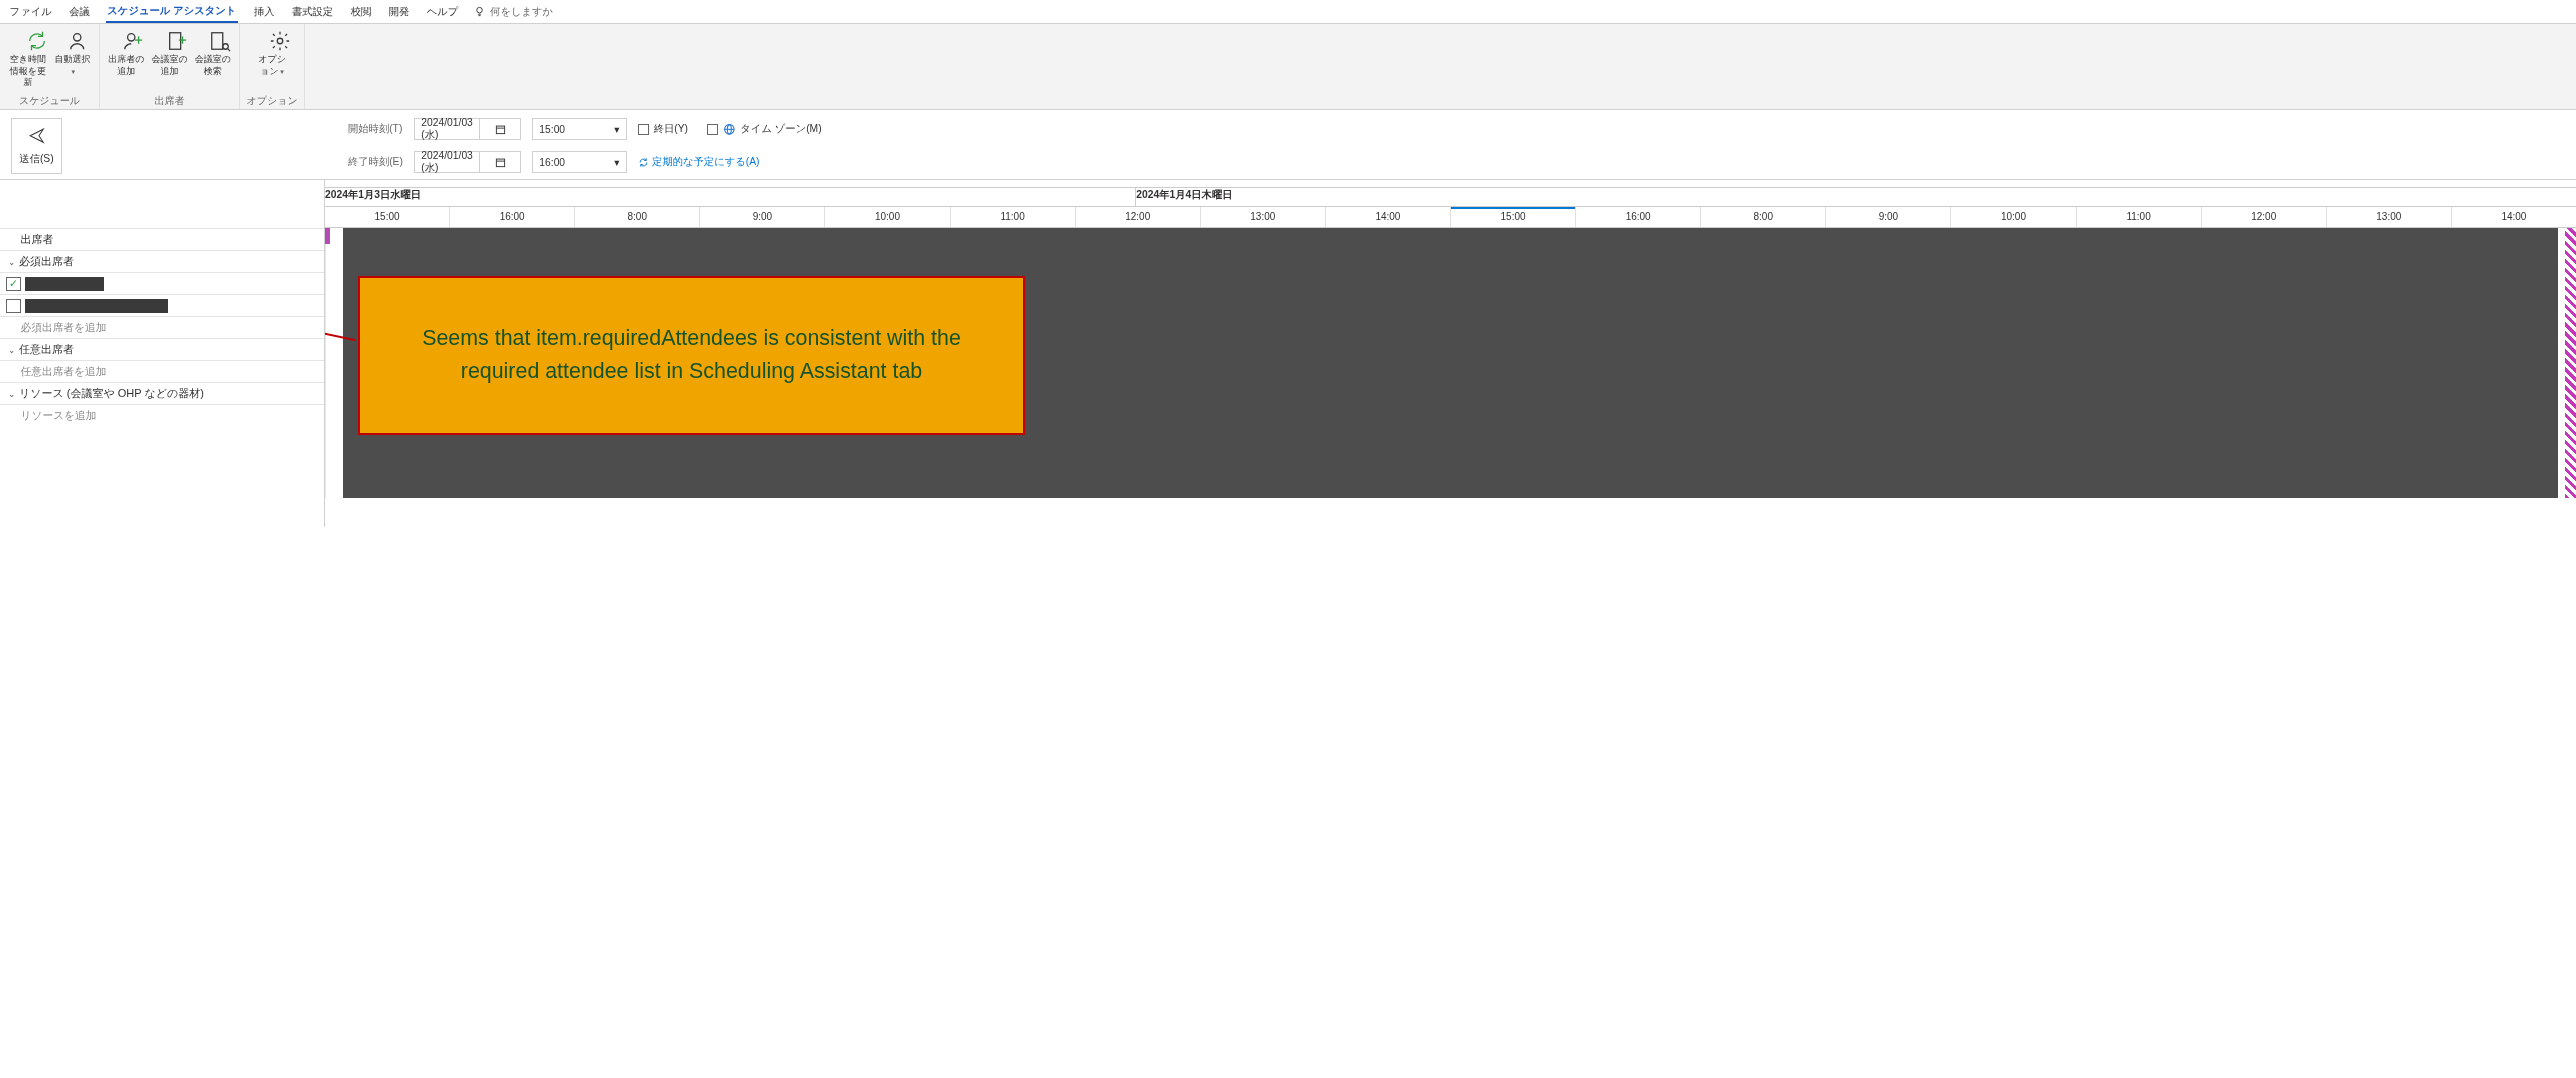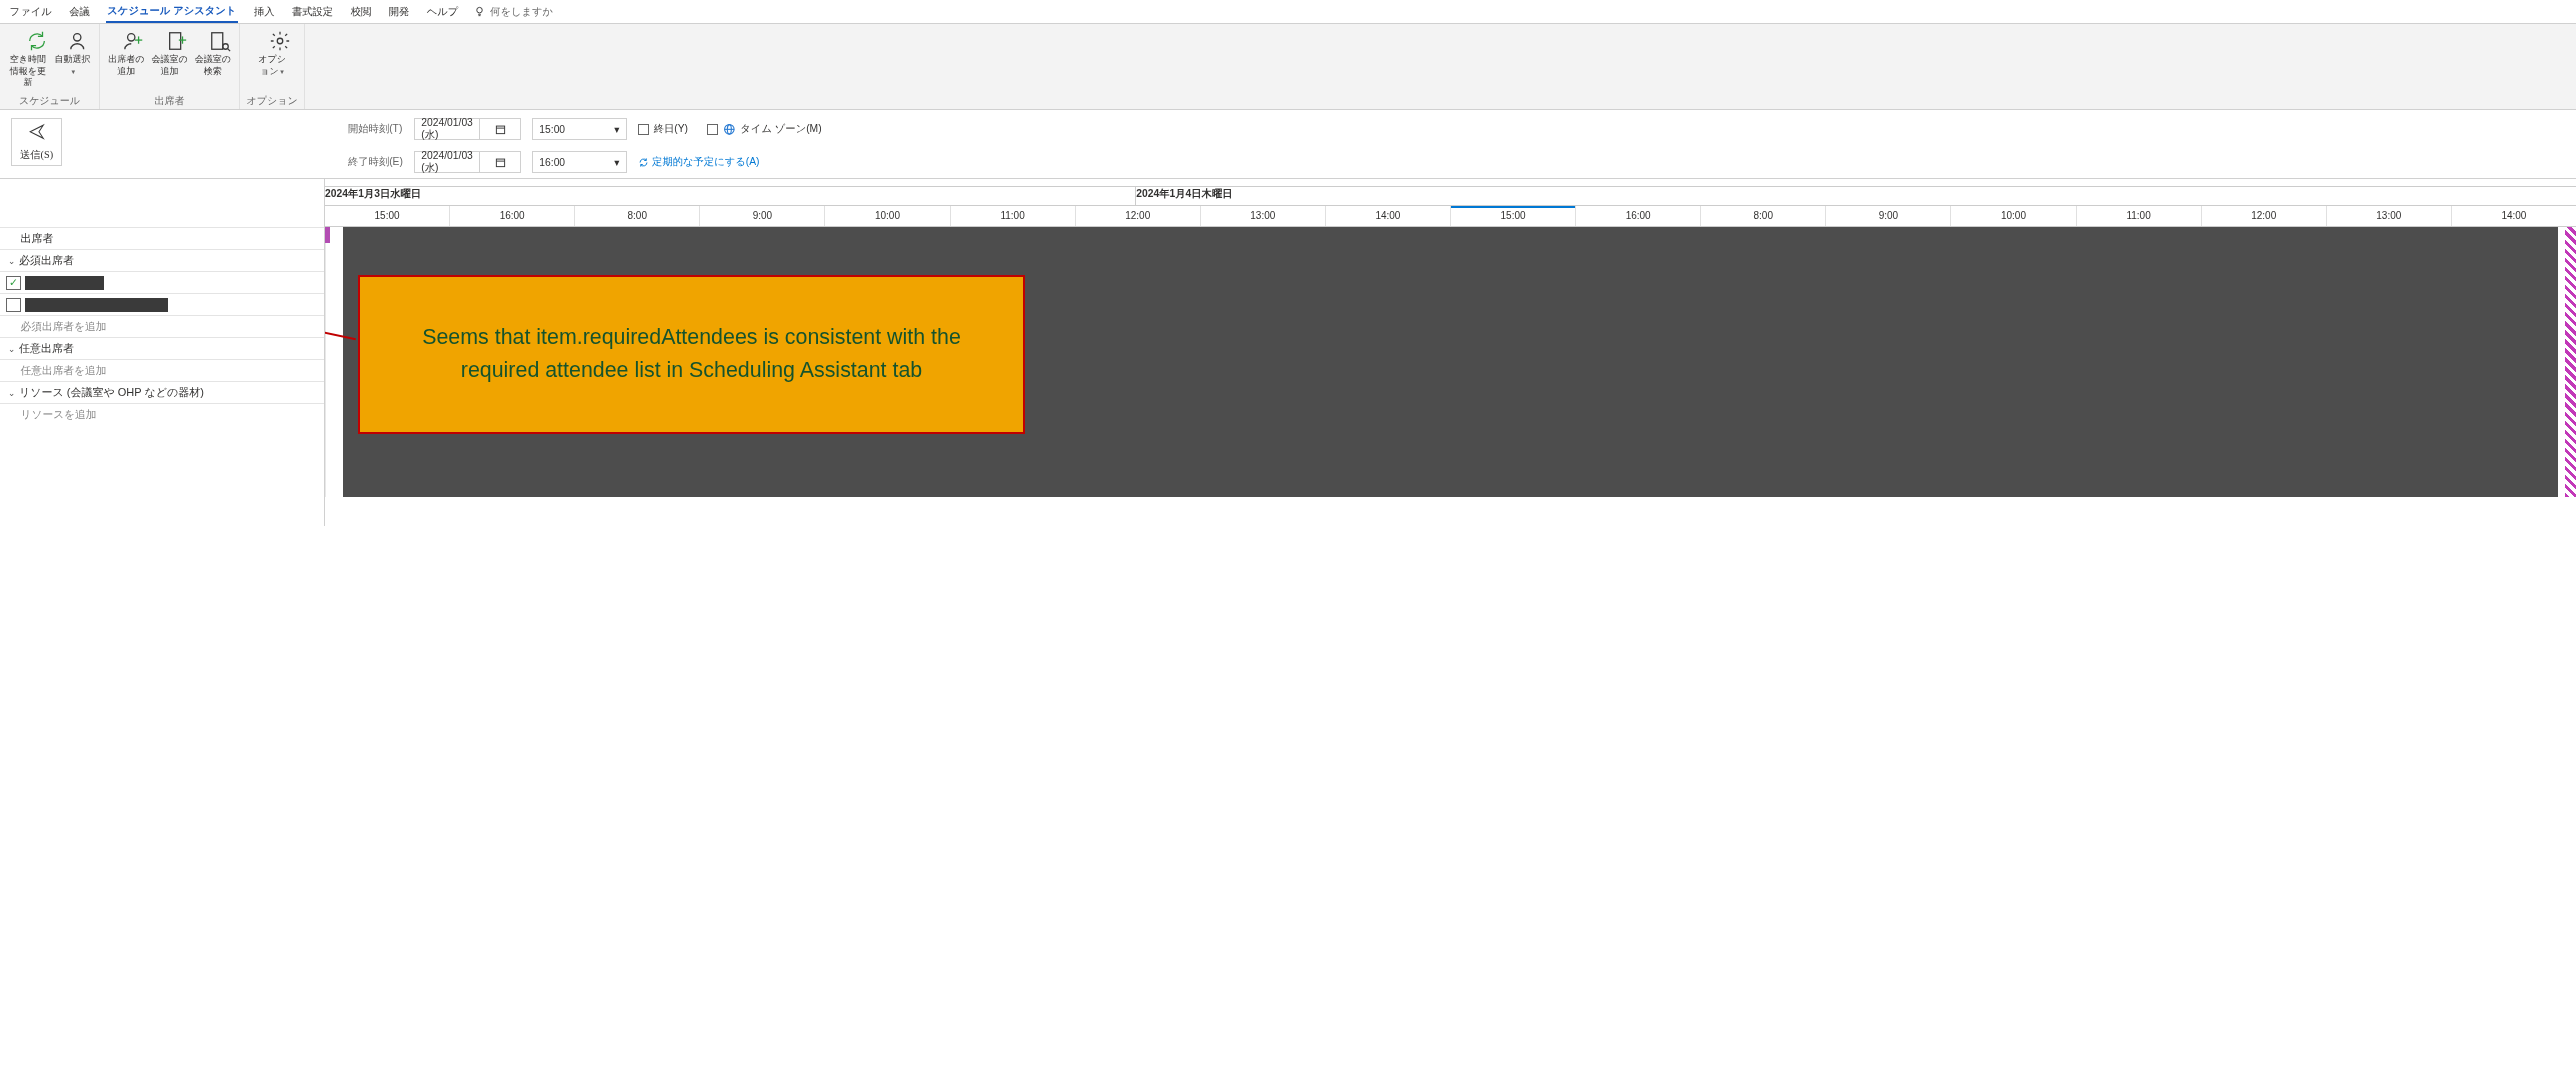--- a/index.html
+++ b/index.html
@@ -62,24 +62,24 @@
   .dd-caret::after{content:"▾"; font-size:7.1px; margin-left:1.6px; color:#666;}
   
   svg { stroke:#3a3a3a; stroke-width:1.4; fill:none; }
   
   .controls {
     display:flex; align-items:flex-start; gap:16px;
     padding: 8px 11px 4.8px;
     border-bottom: 0.8px solid var(--border);
   }
   .send-btn {
-    width:51px; height:48px;
+    width:51px; height:56px;
     border:0.8px solid var(--border);
     display:flex; flex-direction:column; align-items:center; justify-content:center;
-    cursor:pointer; gap:8px;font-family:Liberation Serif, serif;
+    cursor:pointer; gap:8px;
   }
   .time-grid { display:grid; grid-template-columns: auto auto auto auto; row-gap:11px; column-gap:11px; align-items:center; margin-left: 270px;}
   .time-label { color:#666; font-size:10.3px; }
   .dateinput {
     display:flex; align-items:center;
     border:0.8px solid var(--border);
     height:22px; width:107px; background:#fff;
   }
   .dateinput span { flex:1; padding:0 6.4px; }
   .cal-ico, .drop-ico { width:22px; height:100%; display:flex; align-items:center; justify-content:center; border-left:0.8px solid var(--border);}

